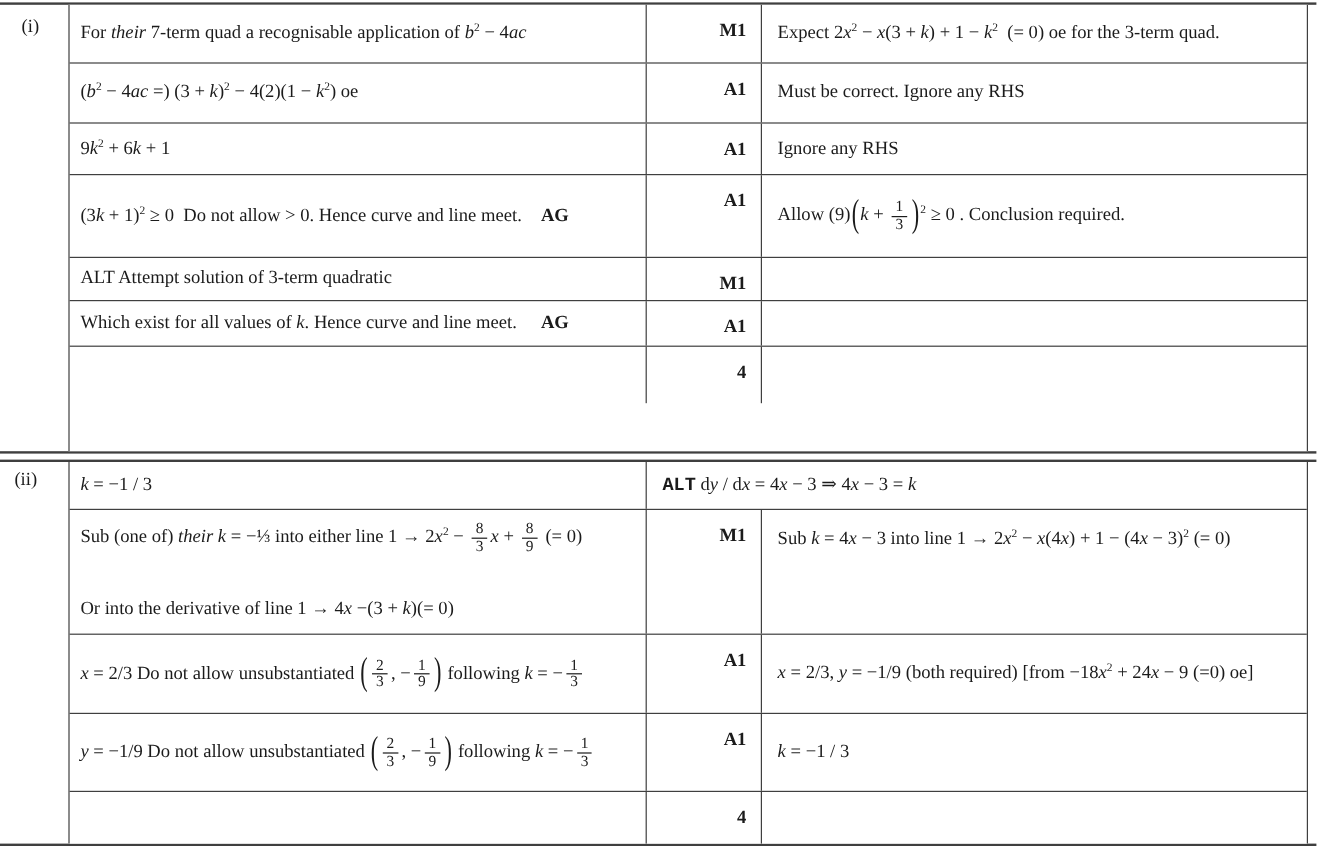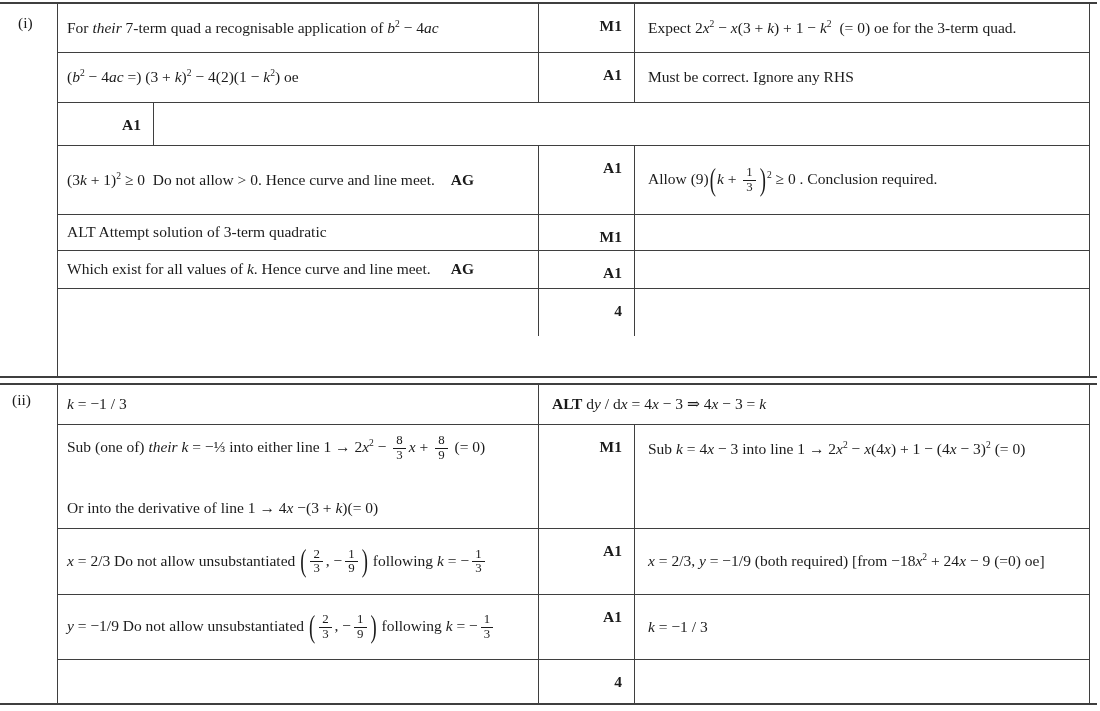--- a/index.html
+++ b/index.html
@@ -23,21 +23,21 @@
   .trow{display:flex;box-sizing:border-box;border-bottom:1px solid #3f3f3f;}
   .trow.last{border-bottom:none;}
   .cell{box-sizing:border-box;display:flex;align-items:center;line-height:1.3;}
   .cell.work{width:481px;border-right:1px solid #3f3f3f;padding:2px 4px 2px 9px;}
   .cell.mark{width:96px;border-right:1px solid #3f3f3f;justify-content:flex-end;align-items:flex-start;padding:12px 12px 0 0;font-weight:bold;}
   .cell.comment{flex:1;padding:2px 8px 2px 13px;}
   .cell.comment.top{align-items:flex-start;padding-top:14px;}
   .cell.work.two-lines{flex-direction:column;align-items:flex-start;justify-content:center;row-gap:36px;}
   .runs{display:inline;}
   .i{font-style:italic;}
-  .b{font-weight:bold;}
+  .b{font-weight:bold;font-family:Liberation Mono, monospace;}
   .sup{font-size:0.62em;vertical-align:0.6em;line-height:0;}
   .frac{display:inline-flex;flex-direction:column;align-items:center;vertical-align:middle;margin:0 3px;line-height:1.05;font-size:0.83em;}
   .frac .num{padding:0 3px 0 3px;border-bottom:1px solid #1b1b1b;}
   .frac .den{padding-top:0px;}
   .bigp{display:inline-block;transform:scaleY(1.75);font-size:1.2em;vertical-align:middle;margin:0 1px;font-weight:400;}
   .ag{margin-left:auto;margin-right:60px;font-weight:bold;}
 </style>
 </head>
 <body>
 
@@ -71,22 +71,28 @@
         </div>
       <div class="cell mark">
           <span>A1</span>
         </div>
       <div class="cell comment">
           <span class="runs"><span>Must be correct. Ignore any RHS</span></span>
         </div>
     </div>
 
     <div class="trow" style="height:43px">
-      <div class="cell mark">
-          <span>A1</span>
+      <div class="cell work">
+          <span class="runs"><span>9</span><span class="i">k</span><span class="sup">2</span><span> + 6</span><span class="i">k</span><span> + 1</span></span>
+        </div>
+      <div class="cell mark">
+          <span>A1</span>
+        </div>
+      <div class="cell comment">
+          <span class="runs"><span>Ignore any RHS</span></span>
         </div>
     </div>
 
     <div class="trow" style="height:69px">
       <div class="cell work">
         <span class="runs"><span>(3</span><span class="i">k</span><span> + 1)</span><span class="sup">2</span><span> ≥ 0&nbsp; Do not allow &gt; 0. Hence curve and line meet.</span></span>
         <span class="ag">AG</span>
       </div>
       <div class="cell mark">
           <span>A1</span>

